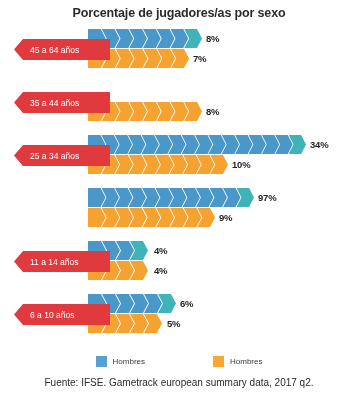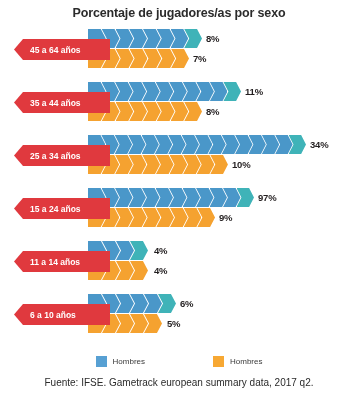--- a/index.html
+++ b/index.html
@@ -35,21 +35,20 @@
     padding-left:16px;padding-right:8px;
     box-sizing:border-box;
     min-width:96px;
     z-index:4;
     -webkit-clip-path:polygon(0% 50%, 9px 0%, 100% 0%, 100% 100%, 9px 100%);
     clip-path:polygon(0% 50%, 9px 0%, 100% 0%, 100% 100%, 9px 100%);
   }
   .age-flag span{
     font-size:8.5px;color:#ffffff;white-space:nowrap;
     font-family:"Liberation Sans","DejaVu Sans",sans-serif;
-    font-weight:bold;
   }
 
   
   .bar-wrap{position:absolute;left:88px;}
   .bar-wrap.male{top:3px;}
   .bar-wrap.female{top:23px;}
 
   .bar{
     position:relative;height:19px;
     display:flex;align-items:stretch;
@@ -128,36 +127,20 @@
             <div class="seg female" style="width: 18px;"></div>
             <div class="seg female" style="width: 18px;"></div>
           </div>
           <div class="val-label" style="left: 105px;">7%</div>
         </div>
         <div class="age-flag">
           <span>45 a 64 años</span>
         </div>
       </div>
       <div class="row-group" style="top: 53px;">
-        <div class="bar-wrap male">
-          <div class="bar" style="width: 149px;">
-            <div class="seg male first" style="width: 18px;"></div>
-            <div class="seg male" style="width: 18px;"></div>
-            <div class="seg male" style="width: 18px;"></div>
-            <div class="seg male" style="width: 18px;"></div>
-            <div class="seg male" style="width: 18px;"></div>
-            <div class="seg male" style="width: 18px;"></div>
-            <div class="seg male" style="width: 18px;"></div>
-            <div class="seg male" style="width: 18px;"></div>
-            <div class="seg male" style="width: 18px;"></div>
-            <div class="seg male" style="width: 18px;"></div>
-            <div class="seg male cap" style="width: 18px;"></div>
-          </div>
-          <div class="val-label" style="left: 157px;">11%</div>
-        </div>
         <div class="bar-wrap female">
           <div class="bar" style="width: 110px;">
             <div class="seg female first" style="width: 18px;"></div>
             <div class="seg female" style="width: 18px;"></div>
             <div class="seg female" style="width: 18px;"></div>
             <div class="seg female" style="width: 18px;"></div>
             <div class="seg female" style="width: 18px;"></div>
             <div class="seg female" style="width: 18px;"></div>
             <div class="seg female" style="width: 18px;"></div>
             <div class="seg female" style="width: 18px;"></div>
@@ -233,23 +216,20 @@
             <div class="seg female" style="width: 18px;"></div>
             <div class="seg female" style="width: 18px;"></div>
             <div class="seg female" style="width: 18px;"></div>
             <div class="seg female" style="width: 18px;"></div>
             <div class="seg female" style="width: 18px;"></div>
             <div class="seg female" style="width: 18px;"></div>
             <div class="seg female" style="width: 18px;"></div>
             <div class="seg female" style="width: 18px;"></div>
           </div>
           <div class="val-label" style="left: 131px;">9%</div>
-        </div>
-        <div class="age-flag">
-          <span>15 a 24 años</span>
         </div>
       </div>
       <div class="row-group" style="top: 212px;">
         <div class="bar-wrap male">
           <div class="bar" style="width: 58px;">
             <div class="seg male first" style="width: 18px;"></div>
             <div class="seg male" style="width: 18px;"></div>
             <div class="seg male" style="width: 18px;"></div>
             <div class="seg male cap" style="width: 18px;"></div>
           </div>

